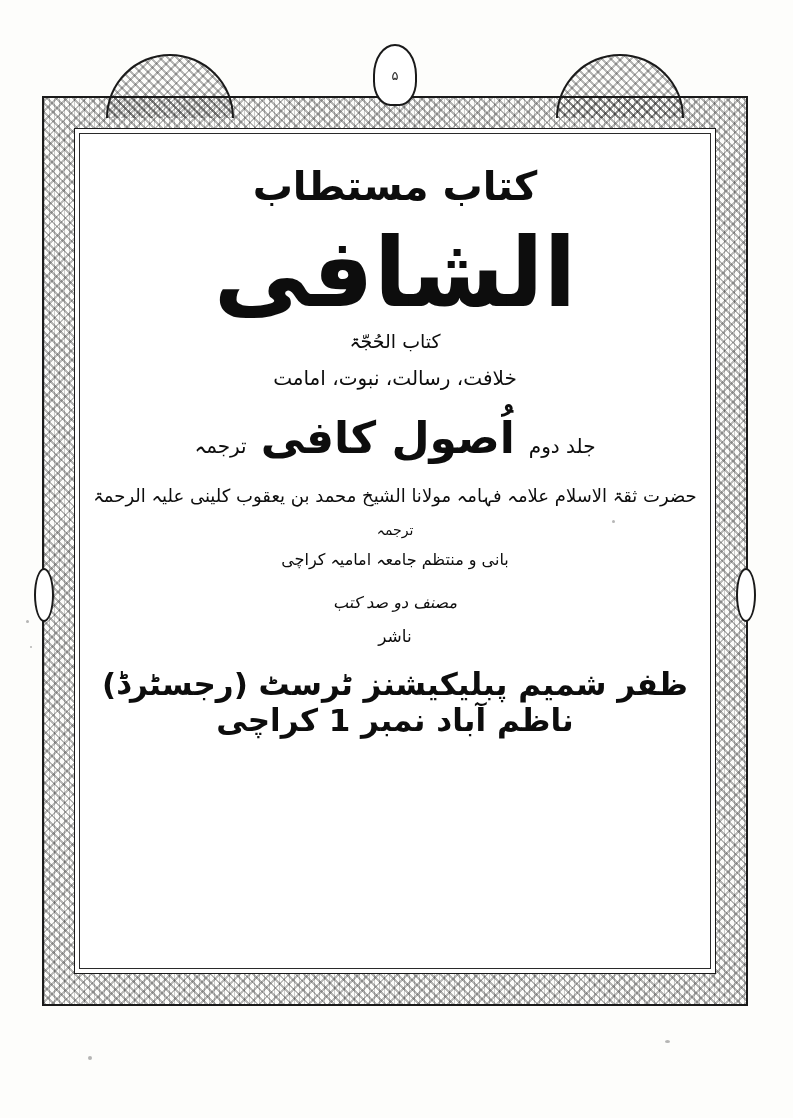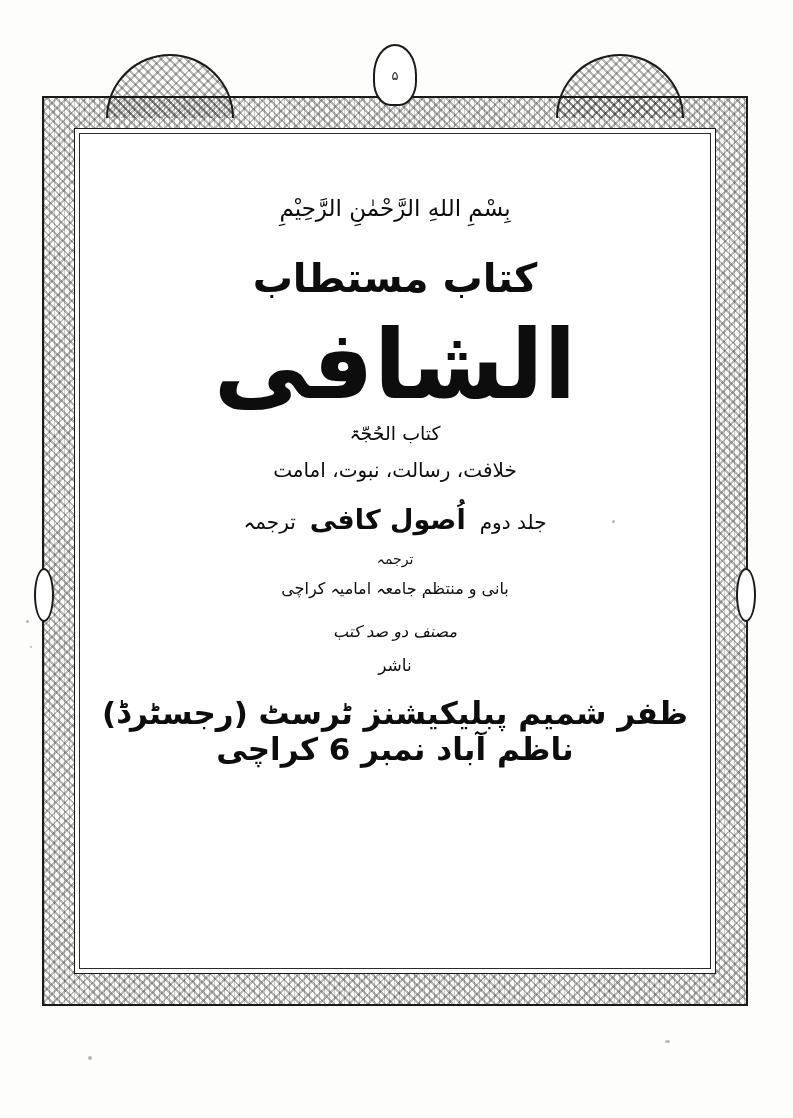--- a/index.html
+++ b/index.html
@@ -145,21 +145,21 @@
     margin-top: 22px;
     font-size: 19px;
     display: flex;
     flex-direction: row-reverse;
     align-items: baseline;
     justify-content: center;
     gap: 14px;
   }
   .translation-row .t-label { font-size: 20px; }
   .translation-row .t-title {
-    font-size: 27px;
+    font-size: 44px;
     font-weight: bold;
   }
   .translation-row .t-volume { font-size: 20px; }
 
   .author {
     margin-top: 22px;
     font-size: 18px;
   }
   .tarjuma-label {
     margin-top: 16px;
@@ -210,47 +210,47 @@
       <span>۵</span>
     </div>
 
     <div class="side-orn left"></div>
     <div class="side-orn right"></div>
 
     <div class="frame-inner-white">
 
       <div class="content">
 
-        <div class="line basmala">بِسْمِ اللهِ الرَّحْمٰنِ الرَّحِيْمِ</div>
 
         <div class="line kitab-mustatab">کتاب مستطاب</div>
 
         <div class="line main-title">الشافی</div>
 
         <div class="line kitab-hujjah">کتاب الحُجّۃ</div>
 
         <div class="line subjects">خلافت، رسالت، نبوت، امامت</div>
 
         <div class="translation-row">
           <span class="t-label">ترجمہ</span>
           <span class="t-title">اُصول کافی</span>
           <span class="t-volume">جلد دوم</span>
         </div>
 
+        <div class="line author">حضرت ثقۃ الاسلام علامہ فہامہ مولانا الشیخ محمد بن یعقوب کلینی علیہ الرحمۃ</div>
 
         <div class="line tarjuma-label">ترجمہ</div>
 
 
         <div class="line translator-affil">بانی و منتظم جامعہ امامیہ کراچی</div>
 
         <div class="line compiled">مصنف دو صد کتب</div>
 
         <div class="line publisher-label">ناشر</div>
 
-        <div class="line publisher">ظفر شمیم پبلیکیشنز ٹرسٹ (رجسٹرڈ) ناظم آباد نمبر 6 کراچی</div>
+        <div class="line publisher">ظفر شمیم پبلیکیشنز ٹرسٹ (رجسٹرڈ) ناظم آباد نمبر 1 کراچی</div>
 
       </div>
 
     </div>
   </div>
 
   <div class="speck" style="left:26px; top:620px; width:3px; height:3px;"></div>
   <div class="speck" style="left:30px; top:646px; width:2px; height:2px;"></div>
   <div class="speck" style="left:88px; top:1056px; width:4px; height:4px;"></div>
   <div class="speck" style="left:665px; top:1040px; width:5px; height:3px;"></div>

